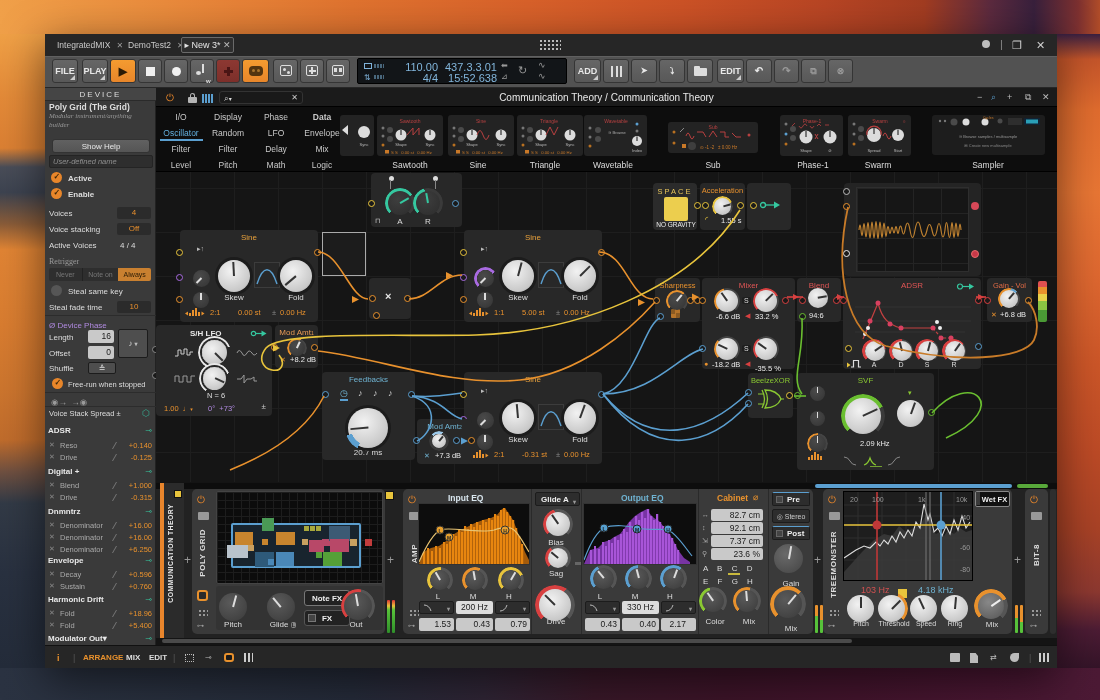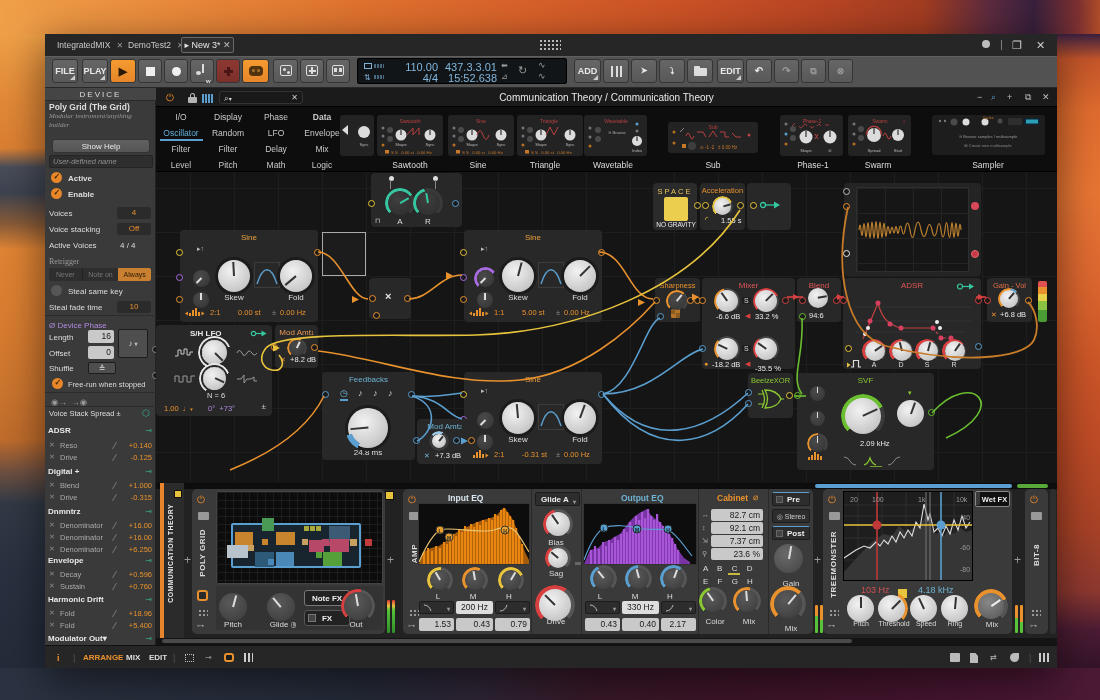--- a/index.html
+++ b/index.html
@@ -623,21 +623,21 @@
   </div>
 <span class="port" style="left:271px;top:344px;border-color:#e8912d;"></span>
 <span class="port" style="left:311px;top:344px;border-color:#e8912d;"></span>
 
 <div class="mod" style="left:322px;top:372px;width:93px;height:88px;">
  <span class="mtitle" style="color:#6fb3d2;">Feedbacks</span>
  <span class="abs" style="left:18px;top:16px;color:#6fb3d2;font-size:9px;border-bottom:2px solid #5b9fd0;padding-bottom:1px;">◷</span>
  <span class="abs" style="left:36px;top:16px;color:#ccc;font-size:9px;">♪</span>
  <span class="abs" style="left:51px;top:16px;color:#ccc;font-size:9px;">♪</span>
  <span class="abs" style="left:66px;top:16px;color:#ccc;font-size:9px;">♪</span>
- <span class="lbl" style="left:26px;top:76px;width:40px;">24.8 ms</span>
+ <span class="lbl" style="left:26px;top:76px;width:40px;">20.7 ms</span>
 </div>
 <div class="knob ring" style="left:348px;top:408px;width:40px;height:40px;">
     <i style="transform:rotate(-95deg);"></i>
   </div>
 <div class="arc" style="left:345px;top:405px;width:46px;height:46px;background:conic-gradient(from 208deg,#5b9fd0 42deg,transparent 0);"></div>
 <span class="port" style="left:322px;top:391px;border-color:#5b9fd0;"></span>
 <span class="port" style="left:408px;top:391px;border-color:#5b9fd0;"></span>
 
 <div class="mod" style="left:417px;top:419px;width:55px;height:45px;">
  <span class="mtitle" style="color:#6fb3d2;">Mod Amt<span style="font-size:5px;">2</span></span>

